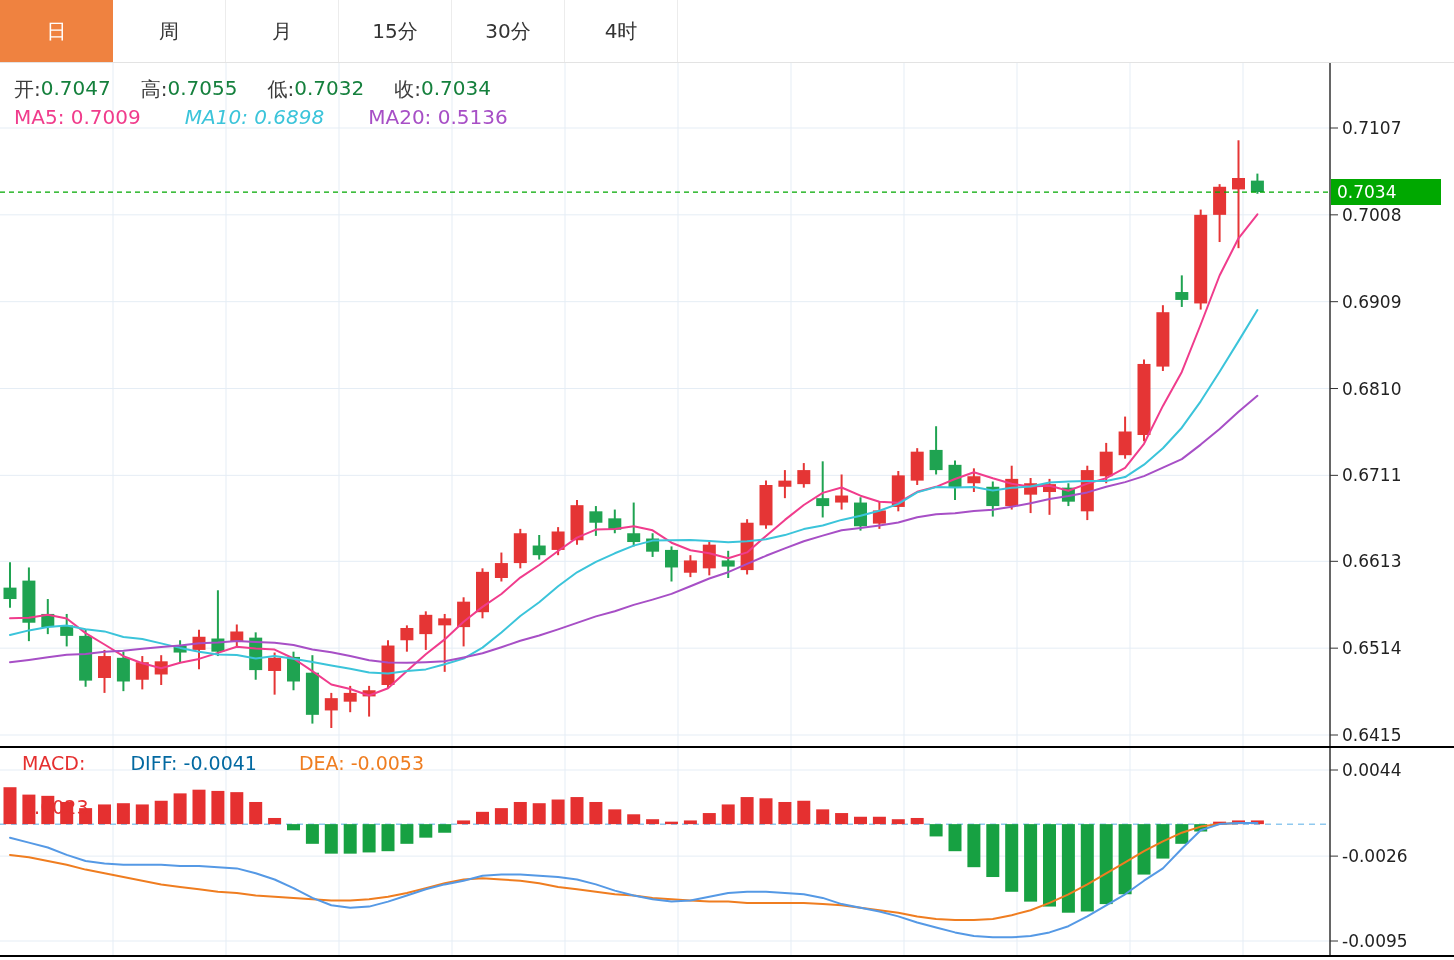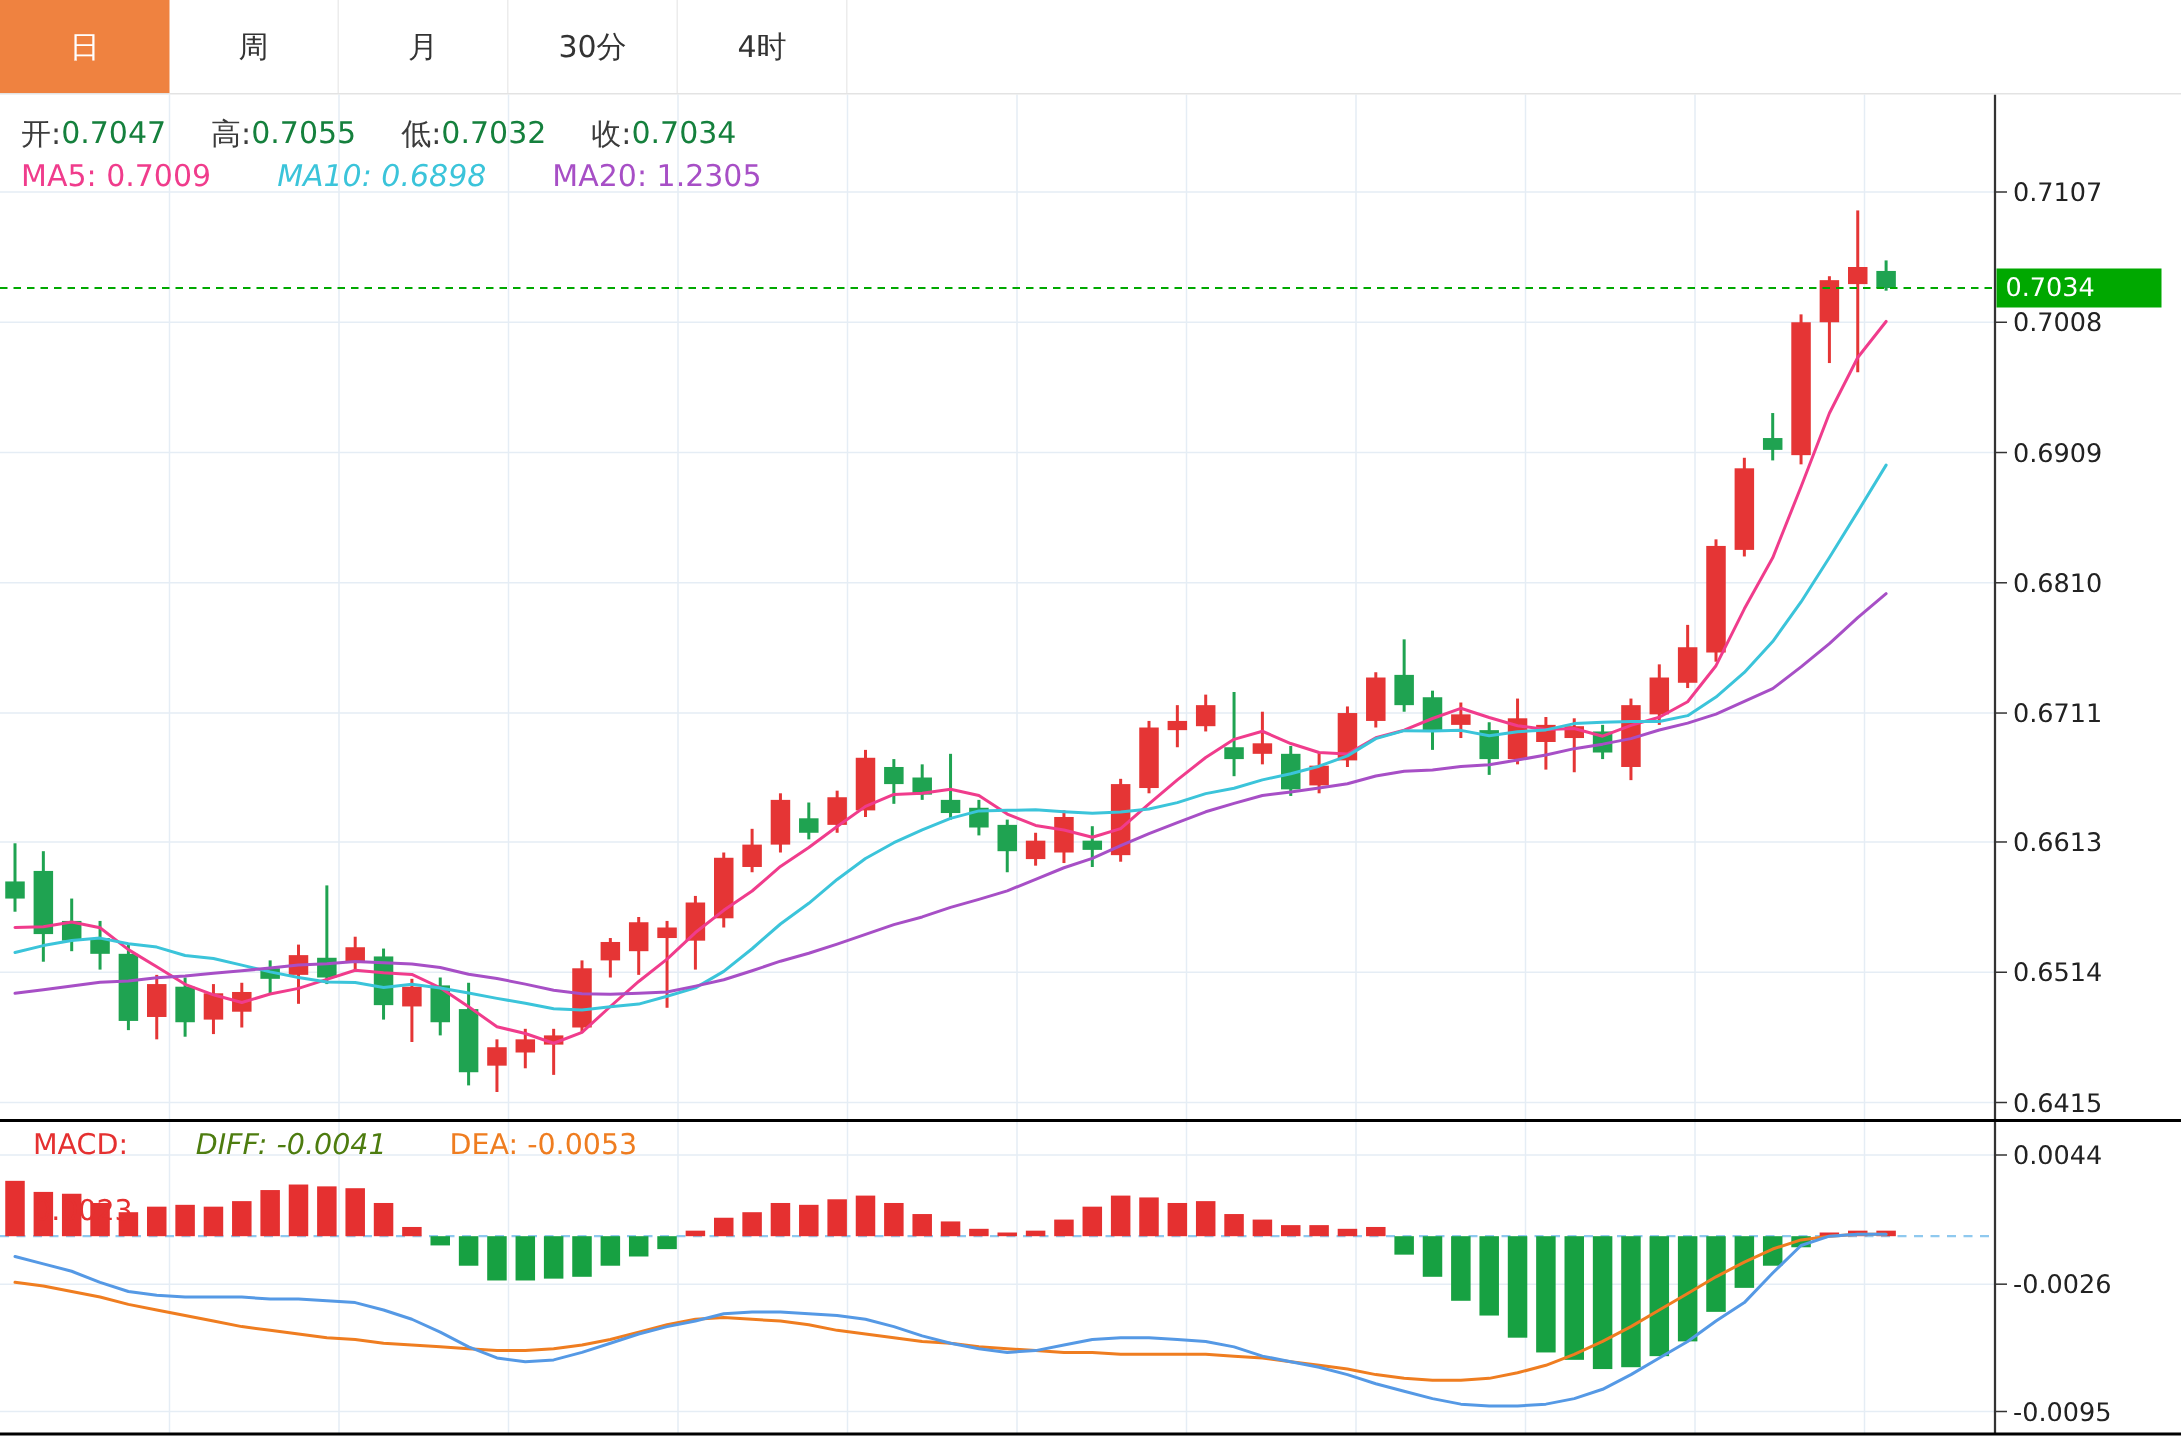--- a/index.html
+++ b/index.html
@@ -14,21 +14,21 @@
   .legend{position:absolute;z-index:4;display:flex;white-space:nowrap;}
   .legend .pair{display:flex;margin-right:30px;}
   .legend .lab{color:#3c3c3c;}
   .green{color:#15803d;}
   .legend.ohlc{top:76px;left:14px;font-size:20px;}
   .legend.ma{top:105px;left:14px;font-size:20px;}
   .legend.ma .pair{margin-right:44px;}
   .legend.macd{top:752px;left:22px;font-size:19px;}
   .legend.macd .pair{margin-right:42px;}
   .ma5{color:#f03c8c;}.ma10{color:#3bc4da;font-style:italic;}.ma20{color:#a74fc6;}
-  .macd-red{color:#e53030;flex-direction:column;}.diff-blue{color:#4d7c0f;font-style:italic;}.dea-orange{color:#ef7d20;}
+  .macd-red{color:#e53030;flex-direction:column;}.diff-blue{color:#0369a1;}.dea-orange{color:#ef7d20;}
   .price-tag{position:absolute;left:1331px;top:179px;width:110px;height:26px;background:#00a800;
              color:#fff;font-size:17px;line-height:26px;padding-left:6px;box-sizing:border-box;z-index:4;}
 </style>
 </head>
 <body>
 
 <svg id="chart" width="1454" height="960">
     <line x1="113" y1="62" x2="113" y2="956" stroke="#e5edf5" stroke-width="1"></line>
     <line x1="226" y1="62" x2="226" y2="956" stroke="#e5edf5" stroke-width="1"></line>
     <line x1="339" y1="62" x2="339" y2="956" stroke="#e5edf5" stroke-width="1"></line>
@@ -283,20 +283,21 @@
     <line x1="0" y1="192.0332369942194" x2="1330" y2="192.0332369942194" stroke="#00a800" stroke-width="1.3" stroke-dasharray="5,4"></line>
     <line x1="1330" y1="62" x2="1330" y2="956" stroke="#333333" stroke-width="1.5"></line>
     <line x1="0" y1="747" x2="1454" y2="747" stroke="#000" stroke-width="2"></line>
     <line x1="0" y1="956" x2="1454" y2="956" stroke="#000" stroke-width="2"></line>
   </svg>
 
 <div class="topbar" id="tabbar">
     <div class="tab active">日</div>
     <div class="tab">周</div>
     <div class="tab">月</div>
+    <div class="tab">15分</div>
     <div class="tab">30分</div>
     <div class="tab">4时</div>
   </div>
 
 <div class="legend ohlc">
   <span class="pair">
       <span class="lab">开:</span>
       <span class="green">0.7047</span>
     </span>
   <span class="pair">
@@ -309,21 +310,21 @@
     </span>
   <span class="pair">
       <span class="lab">收:</span>
       <span class="green">0.7034</span>
     </span>
 </div>
 
 <div class="legend ma">
   <span class="pair ma5"><span>MA5:</span>&nbsp;<span>0.7009</span></span>
   <span class="pair ma10"><span>MA10:</span>&nbsp;<span>0.6898</span></span>
-  <span class="pair ma20"><span>MA20:</span>&nbsp;<span>1.2305</span></span>
+  <span class="pair ma20"><span>MA20:</span>&nbsp;<span>0.5136</span></span>
 </div>
 
 <div class="legend macd">
   <span class="pair macd-red"><span>MACD:</span>&nbsp;<span>0.0023</span></span>
   <span class="pair diff-blue"><span>DIFF:</span>&nbsp;<span>-0.0041</span></span>
   <span class="pair dea-orange"><span>DEA:</span>&nbsp;<span>-0.0053</span></span>
 </div>
 
 <div class="price-tag">0.7034</div>
 

